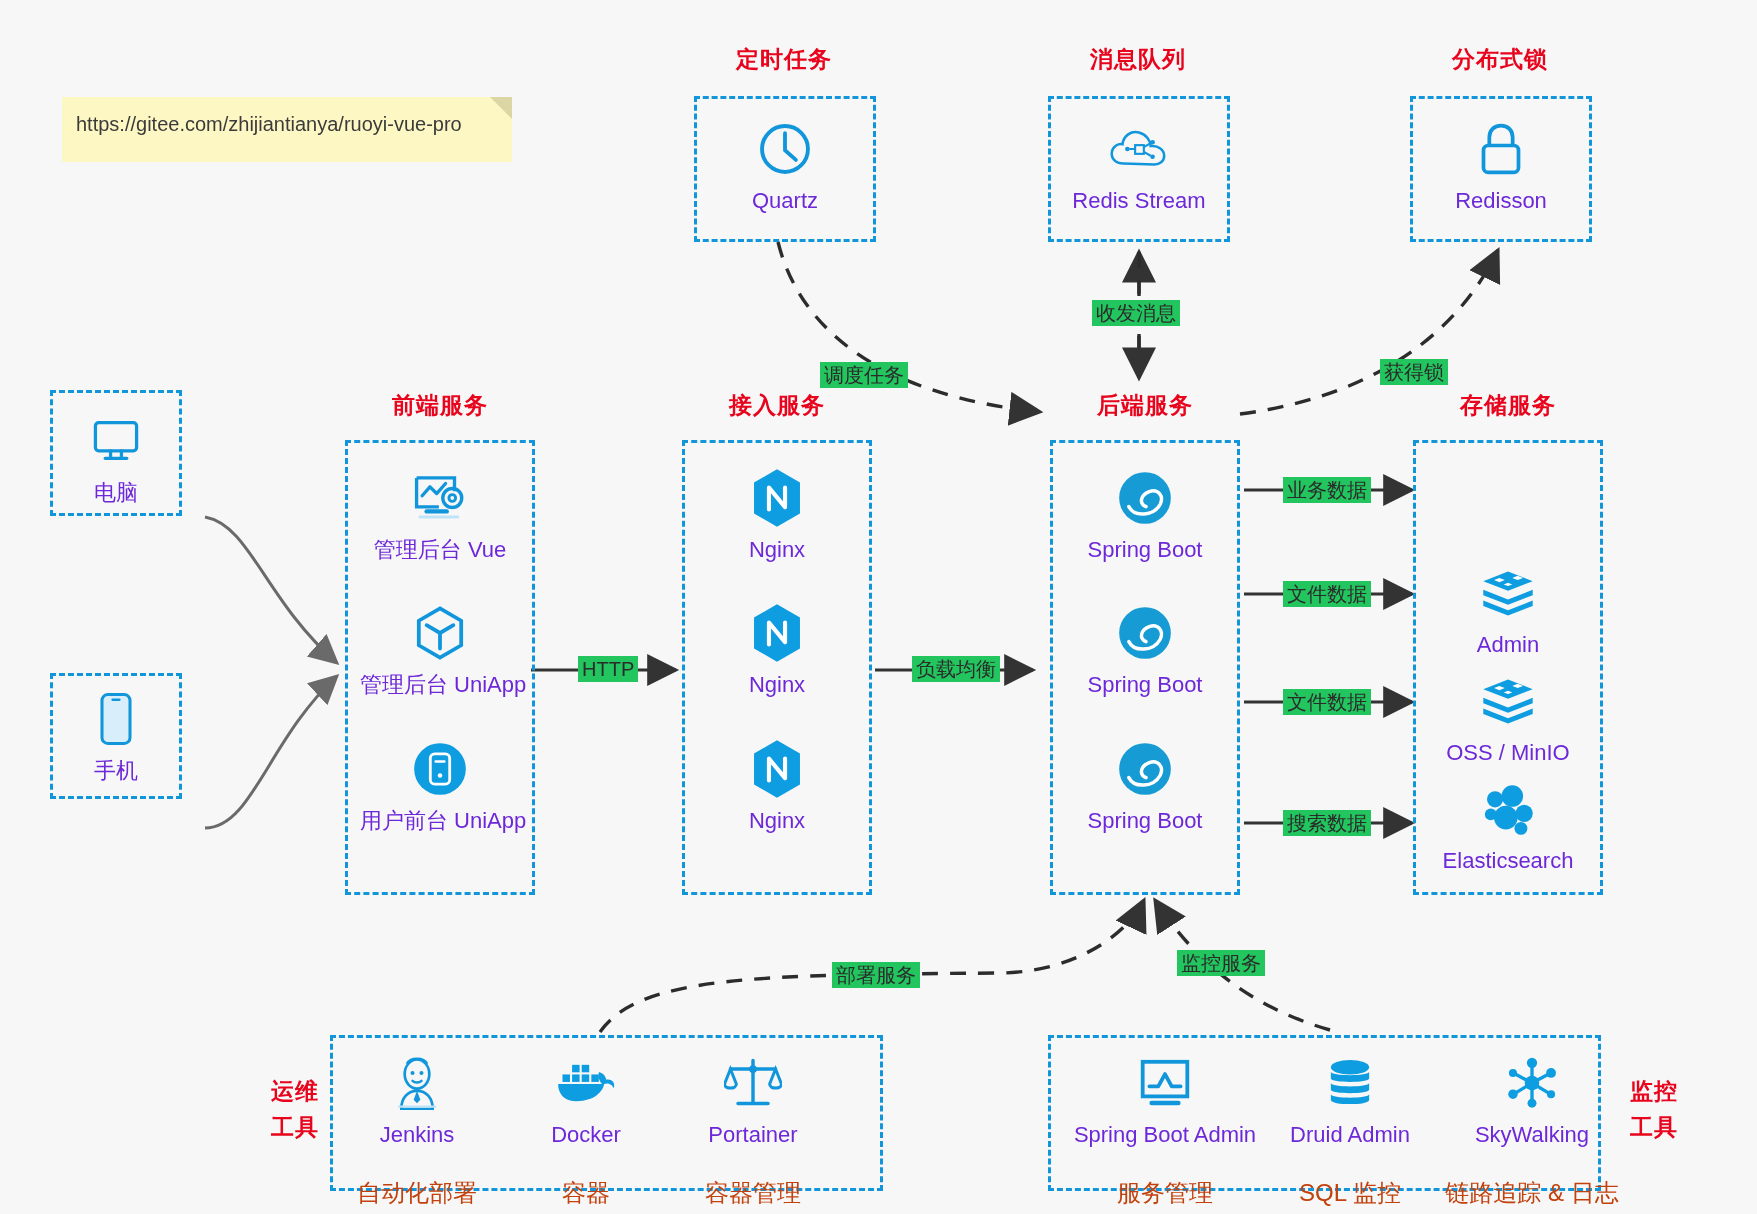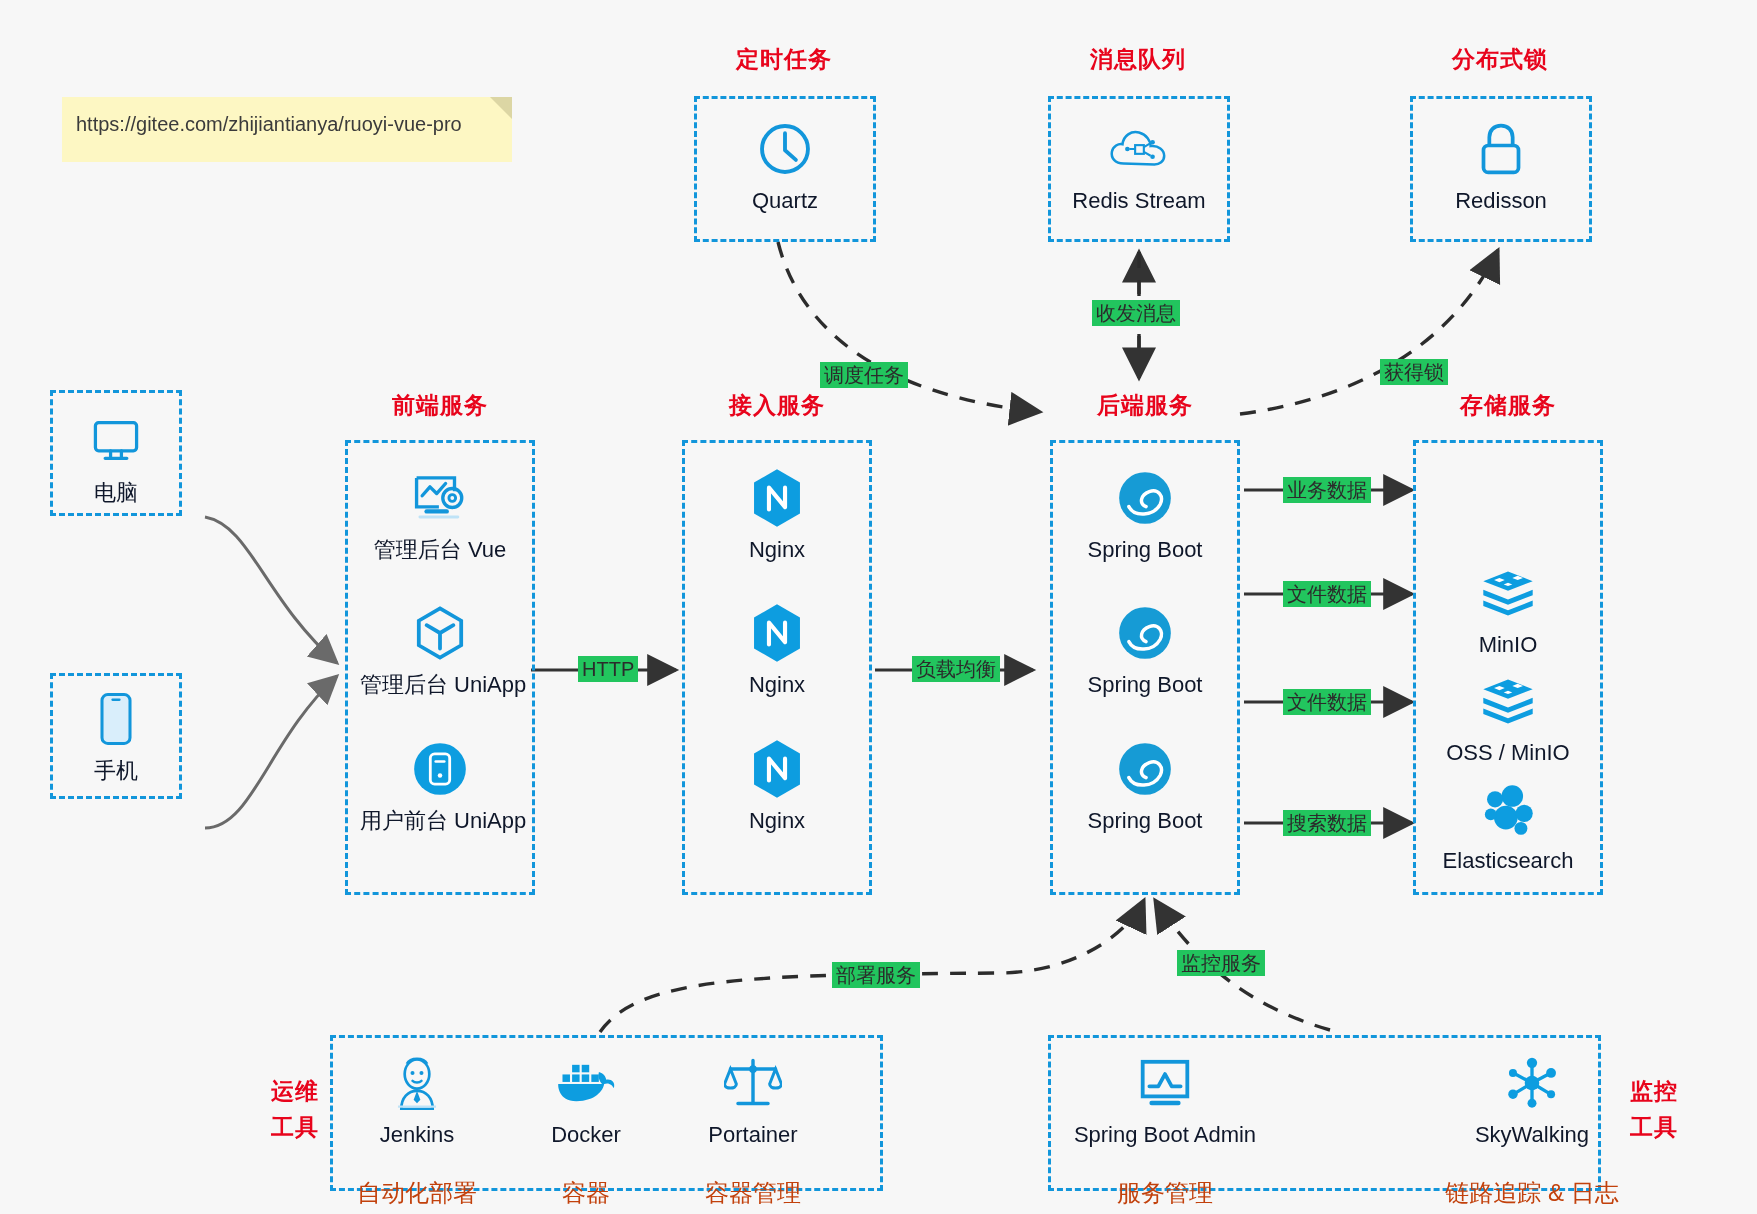--- a/index.html
+++ b/index.html
@@ -38,21 +38,21 @@
     position:absolute;
     color:#e8041c;font-weight:bold;font-size:23px;
     white-space:nowrap;text-align:center;
     letter-spacing:1px;
   }
   .grp-title.side{line-height:36px;}
 
   
   .node{position:absolute;text-align:center;width:160px;}
   .node .ico{height:62px;display:flex;align-items:center;justify-content:center;}
-  .node .cap{font-size:22px;color:#0f172a;line-height:30px;white-space:nowrap;margin-top:6px;}
+  .node .cap{font-size:22px;color:#6d28d9;line-height:30px;white-space:nowrap;margin-top:6px;}
   .node .cap2{font-size:24px;color:#c2410c;line-height:30px;white-space:nowrap;margin-top:28px;}
 
   
   .elabel{
     position:absolute;font-size:20px;color:#2b2b2b;
     background:#22c55e;padding:0 4px;white-space:nowrap;line-height:26px;
   }
 </style>
 </head>
 <body>
@@ -271,21 +271,21 @@
 
   <div class="node" style="left:1428px;top:562px;">
     <div class="ico">
       <svg width="58" height="52" viewBox="0 0 54 48">
         <path d="M27 4 L50 13 L27 22 L4 13 Z" fill="#0d9de0"></path>
         <path d="M4 21 L27 30 L50 21 L50 26 L27 35 L4 26 Z" fill="#0d9de0"></path>
         <path d="M4 31 L27 40 L50 31 L50 36 L27 45 L4 36 Z" fill="#0d9de0"></path>
         <path d="M14 12 l5 -2 l5 2 l-5 2 Z M31 10 l5 -2 l5 2 l-5 2 Z M23 16 l4 -1.5 l4 1.5 l-4 1.5 Z" fill="#ffffff"></path>
       </svg>
     </div>
-    <div class="cap">MinIO</div>
+    <div class="cap">Admin</div>
   </div>
 
   <div class="node" style="left:1428px;top:670px;">
     <div class="ico">
       <svg width="58" height="52" viewBox="0 0 54 48">
         <path d="M27 4 L50 13 L27 22 L4 13 Z" fill="#0d9de0"></path>
         <path d="M4 21 L27 30 L50 21 L50 26 L27 35 L4 26 Z" fill="#0d9de0"></path>
         <path d="M4 31 L27 40 L50 31 L50 36 L27 45 L4 36 Z" fill="#0d9de0"></path>
         <path d="M14 12 l5 -2 l5 2 l-5 2 Z M31 10 l5 -2 l5 2 l-5 2 Z M23 16 l4 -1.5 l4 1.5 l-4 1.5 Z" fill="#ffffff"></path>
       </svg>
@@ -372,20 +372,34 @@
       <svg width="58" height="54" viewBox="0 0 52 48">
         <rect x="6" y="5" width="40" height="31" fill="none" stroke="#1296db" stroke-width="3.4"></rect>
         <path d="M12 27 L20 27 L26 16 L32 27 L40 27" fill="none" stroke="#1296db" stroke-width="3.4" stroke-linecap="round" stroke-linejoin="round"></path>
         <path d="M14 42 L38 42" stroke="#1296db" stroke-width="4" stroke-linecap="round"></path>
       </svg>
     </div>
     <div class="cap">Spring Boot Admin</div>
     <div class="cap2">服务管理</div>
   </div>
 
+  <div class="node" style="left:1270px;top:1052px;">
+    <div class="ico">
+      <svg width="54" height="54" viewBox="0 0 48 48">
+        <g fill="#0d9de0">
+          <ellipse cx="24" cy="10" rx="17" ry="6.5"></ellipse>
+          <path d="M7 14 C7 18 41 18 41 14 L41 20 C41 24 7 24 7 20 Z"></path>
+          <path d="M7 24 C7 28 41 28 41 24 L41 30 C41 34 7 34 7 30 Z"></path>
+          <path d="M7 34 C7 38 41 38 41 34 L41 39 C41 44 7 44 7 39 Z"></path>
+        </g>
+      </svg>
+    </div>
+    <div class="cap">Druid Admin</div>
+    <div class="cap2">SQL 监控</div>
+  </div>
 
   <div class="node" style="left:1434px;top:1052px;width:196px;">
     <div class="ico">
       <svg width="56" height="54" viewBox="0 0 50 48">
         <g stroke="#0d9de0" stroke-width="3" stroke-linecap="round">
           <path d="M25 24 L25 8 M25 24 L25 40 M25 24 L10 16 M25 24 L40 16 M25 24 L10 33 M25 24 L40 33"></path>
         </g>
         <circle cx="25" cy="24" r="6.5" fill="#0d9de0"></circle>
         <circle cx="25" cy="6" r="4.6" fill="#0d9de0"></circle>
         <circle cx="25" cy="42" r="4" fill="#0d9de0"></circle>

